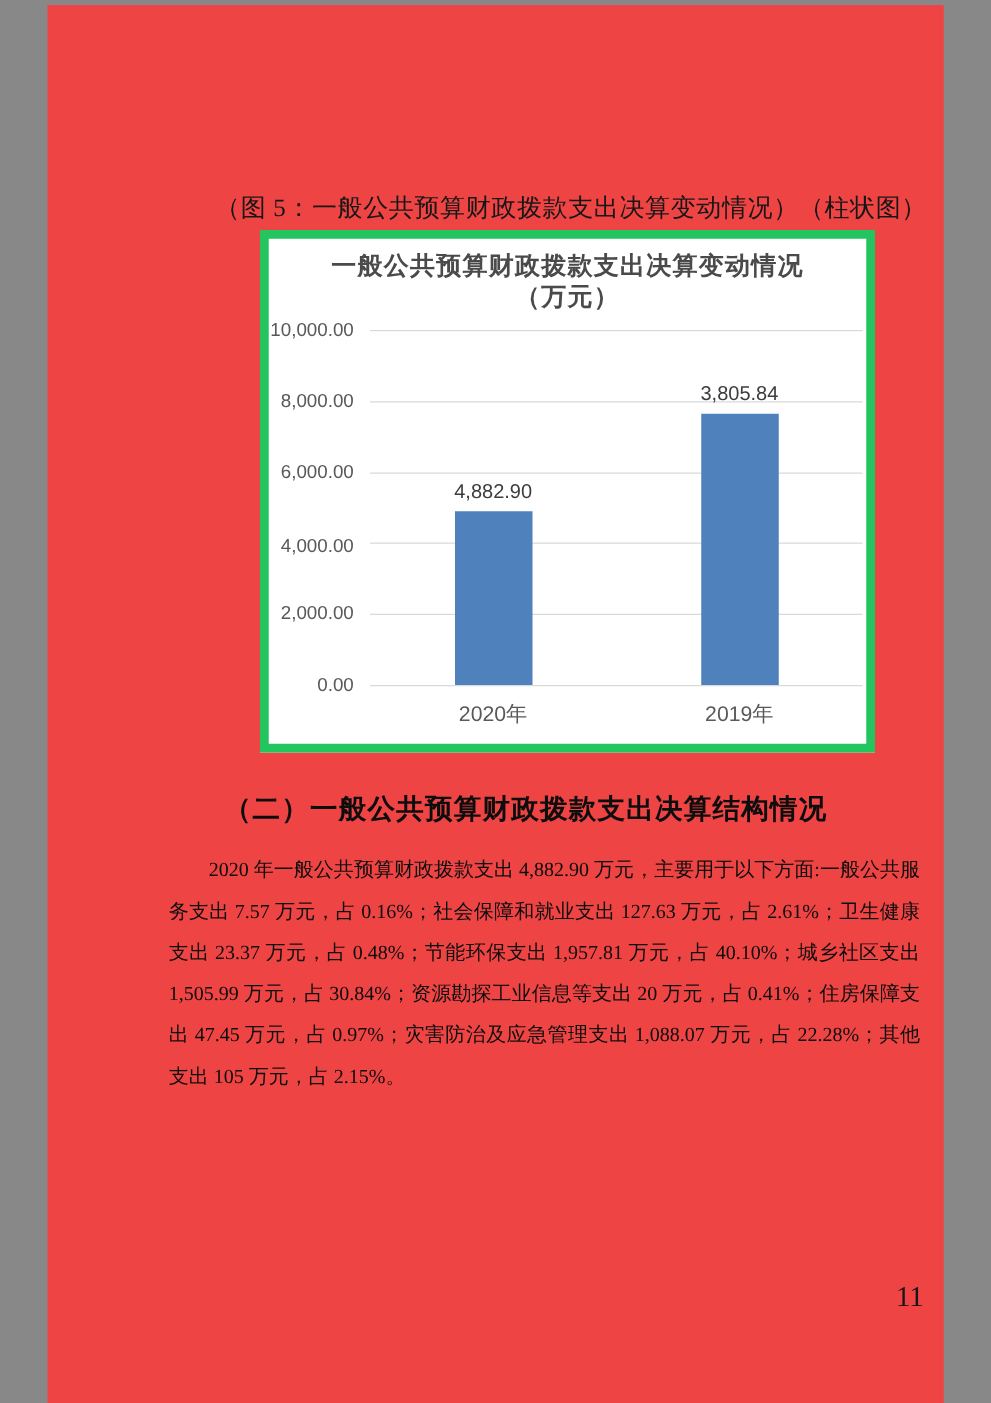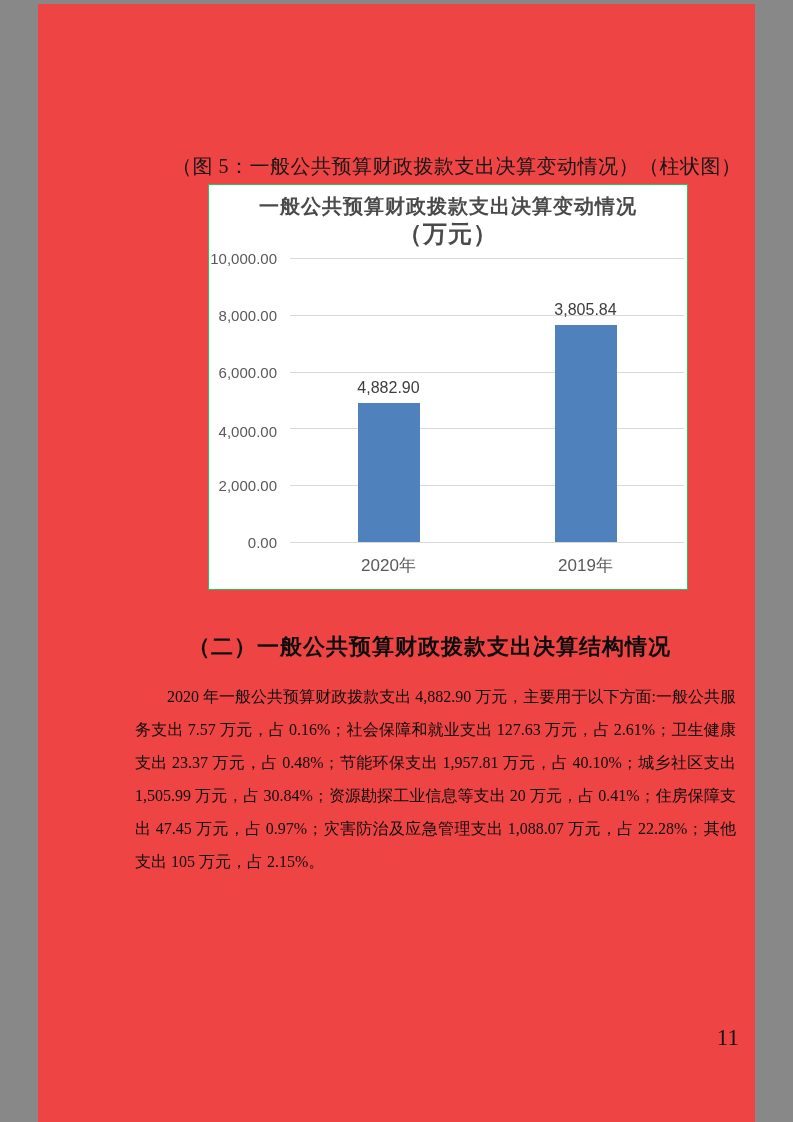--- a/index.html
+++ b/index.html
@@ -25,42 +25,42 @@
     white-space: nowrap;
   }
 
   
   .chart-frame {
     position: absolute;
     left: 170px;
     top: 180px;
     width: 478px;
     height: 404px;
-    border: 1px solid #22c55e;
+    border: 7px solid #22c55e;
     background: #ffffff;
     font-family: "Liberation Sans", "DejaVu Sans", sans-serif;
   }
   .chart-title {
     position: absolute;
     top: 8px;
     left: 0;
     right: 0;
     text-align: center;
     font-size: 20px;
     font-weight: bold;
     color: #4a4a4a;
     letter-spacing: 1px;
   }
   .chart-subtitle {
     position: absolute;
     top: 33px;
     left: 0;
     right: 0;
     text-align: center;
-    font-size: 24px;
+    font-size: 20px;
     font-weight: bold;
     color: #4a4a4a;
     letter-spacing: 1px;
   }
   .y-axis {
     position: absolute;
     left: 0;
     top: 73px;
     width: 70px;
     height: 284px;
@@ -106,21 +106,21 @@
     width: 130px;
     text-align: center;
     font-size: 17px;
     color: #595959;
     white-space: nowrap;
   }
 
   
   .section-heading {
     position: absolute;
-    left: 106px;
+    left: 97px;
     top: 628px;
     width: 610px;
     margin: 0;
     font-size: 22px;
     font-weight: bold;
     text-indent: 2em;
     color: #0d0d0d;
     letter-spacing: 1px;
   }
 

